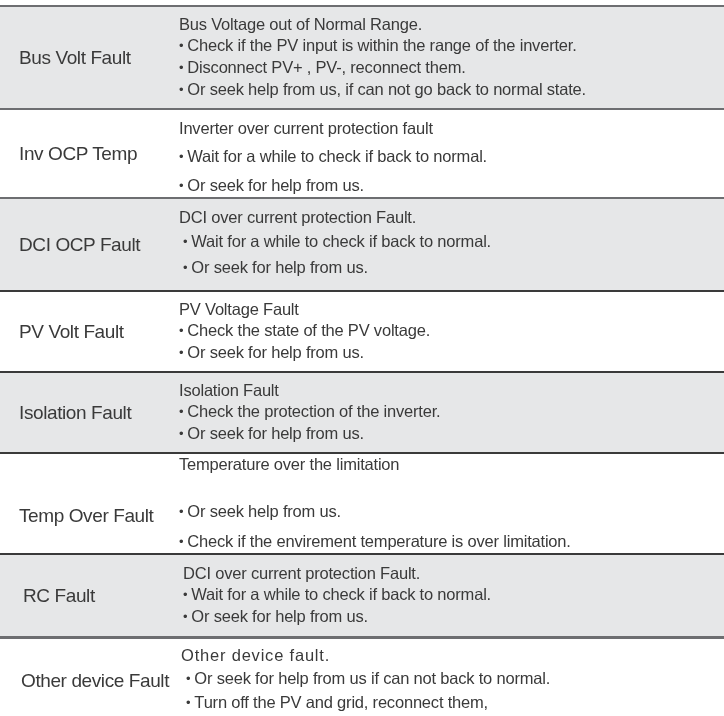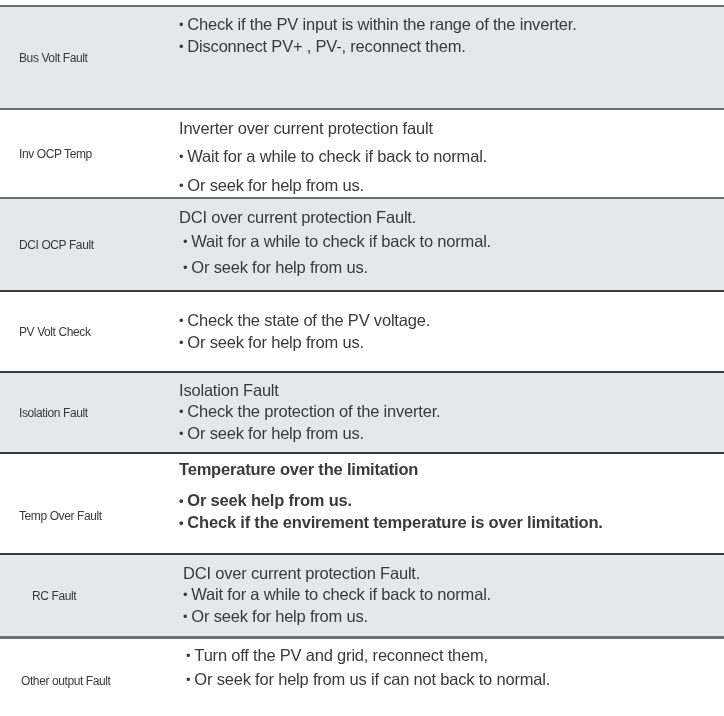--- a/index.html
+++ b/index.html
@@ -5,38 +5,40 @@
   html, body { margin: 0; padding: 0; background: #ffffff; }
   body { width: 724px; height: 716px; overflow: hidden; position: relative;
          font-family: "Liberation Sans", sans-serif; color: #3a3a3a; }
   .table { position: absolute; left: 0; top: 5px; width: 724px; }
   .row { position: relative; display: flex; box-sizing: border-box; }
   .row.shaded { background: #e6e7e8; }
   .row.white { background: #ffffff; }
   .row.top-line { border-top: 2px solid #6d6e71; }
   .row.dark-line { border-top: 2px solid #3a3a3a; }
   .name { width: 170px; flex: none; display: flex; align-items: center;
-          padding-left: 19px; box-sizing: border-box; font-size: 12px; letter-spacing: -0.4px; }
+          padding-left: 19px; box-sizing: border-box; font-size: 19px; letter-spacing: -0.4px; }
   .desc { flex: 1; padding-left: 9px; box-sizing: border-box; font-size: 16.5px; line-height: 21px;
           display: flex; flex-direction: column; justify-content: center; letter-spacing: -0.2px; }
   .desc .title { }
   .desc .bullet::before { content: "\2022"; margin-right: 4px; font-size: 13px; position: relative; top: -1px; }
   .gap { height: 10px; }
   .spaced { letter-spacing: 0.8px; }
 </style>
 </head>
 <body>
 
 <div class="table">
 
   <div class="row shaded top-line" style="height:103px;">
     <div class="name">Bus Volt Fault</div>
     <div class="desc" style="justify-content:flex-start;padding-top:7px;">
+      <div class="title">Bus Voltage out of Normal Range.</div>
       <div class="bullet">Check if the PV input is within the range of the inverter.</div>
       <div class="bullet">Disconnect PV+ , PV-, reconnect them.</div>
+      <div class="bullet">Or seek help from us, if can not go back to normal state.</div>
     </div>
   </div>
 
   <div class="row white top-line" style="height:89px;">
     <div class="name">Inv OCP Temp</div>
     <div class="desc" style="justify-content:space-between;padding-top:8px;">
       <div class="title">Inverter over current protection fault</div>
       <div class="bullet">Wait for a while to check if back to normal.</div>
       <div class="bullet">Or seek for help from us.</div>
     </div>
@@ -45,56 +47,58 @@
   <div class="row shaded top-line" style="height:93px;">
     <div class="name">DCI OCP Fault</div>
     <div class="desc" style="justify-content:flex-start;padding-top:6px;line-height:24px;">
       <div class="title">DCI over current protection Fault.</div>
       <div class="bullet" style="padding-left:4px;">Wait for a while to check if back to normal.</div>
       <div class="bullet" style="padding-left:4px;">Or seek for help from us.</div>
     </div>
   </div>
 
   <div class="row white dark-line" style="height:81px;">
-    <div class="name">PV Volt Check</div>
+    <div class="name">PV Volt Fault</div>
     <div class="desc">
+      <div class="title">PV Voltage Fault</div>
       <div class="bullet">Check the state of the PV voltage.</div>
       <div class="bullet">Or seek for help from us.</div>
     </div>
   </div>
 
   <div class="row shaded dark-line" style="height:81px;">
     <div class="name">Isolation Fault</div>
     <div class="desc">
       <div class="title">Isolation Fault</div>
       <div class="bullet">Check the protection of the inverter.</div>
       <div class="bullet">Or seek for help from us.</div>
     </div>
   </div>
 
   <div class="row white dark-line" style="height:101px;">
     <div class="name" style="padding-top:16px;margin-top:8px;">Temp Over Fault</div>
-    <div class="desc" style="justify-content:flex-start;padding-top:5px;font-weight:bold;">
+    <div class="desc" style="justify-content:space-between;">
       <div class="title">Temperature over the limitation</div>
       <div class="gap"></div>
       <div class="bullet">Or seek help from us.</div>
       <div class="bullet">Check if the envirement temperature is over limitation.</div>
     </div>
   </div>
 
   <div class="row shaded dark-line" style="height:83px;">
-    <div class="name" style="padding-left:32px;">RC Fault</div>
+    <div class="name" style="padding-left:23px;">RC Fault</div>
     <div class="desc" style="padding-left:13px;">
       <div class="title">DCI over current protection Fault.</div>
       <div class="bullet">Wait for a while to check if back to normal.</div>
       <div class="bullet">Or seek for help from us.</div>
     </div>
   </div>
 
   <div class="row white" style="height:80px;border-top:3px solid #6d6e71;">
-    <div class="name" style="padding-left:21px;padding-top:6px;">Other output Fault</div>
+    <div class="name" style="padding-left:21px;padding-top:6px;">Other device Fault</div>
     <div class="desc" style="justify-content:flex-start;padding-top:5px;padding-left:11px;line-height:23px;">
+      <div class="title spaced">Other device fault.</div>
+      <div class="bullet" style="padding-left:5px;">Or seek for help from us if can not back to normal.</div>
       <div class="bullet" style="padding-left:5px;">Turn off the PV and grid, reconnect them,</div>
-      <div class="bullet" style="padding-left:5px;">Or seek for help from us if can not back to normal.</div>
     </div>
   </div>
 
 </div>
 
 </body></html>

